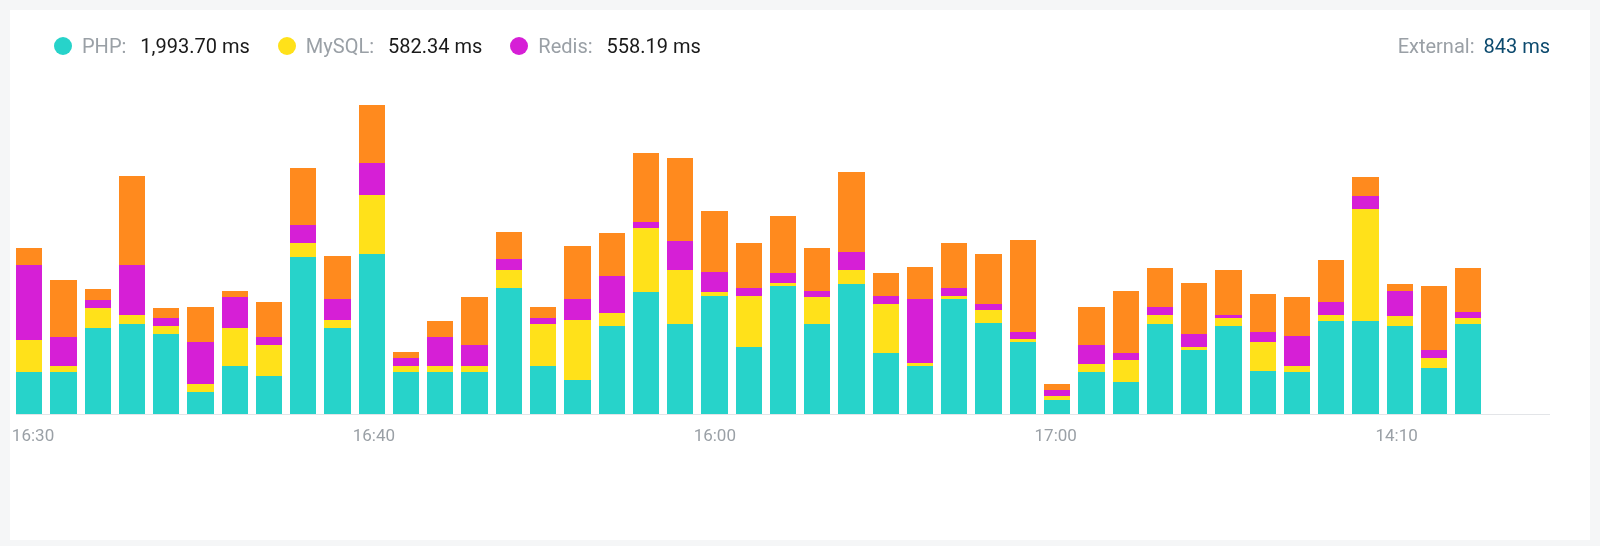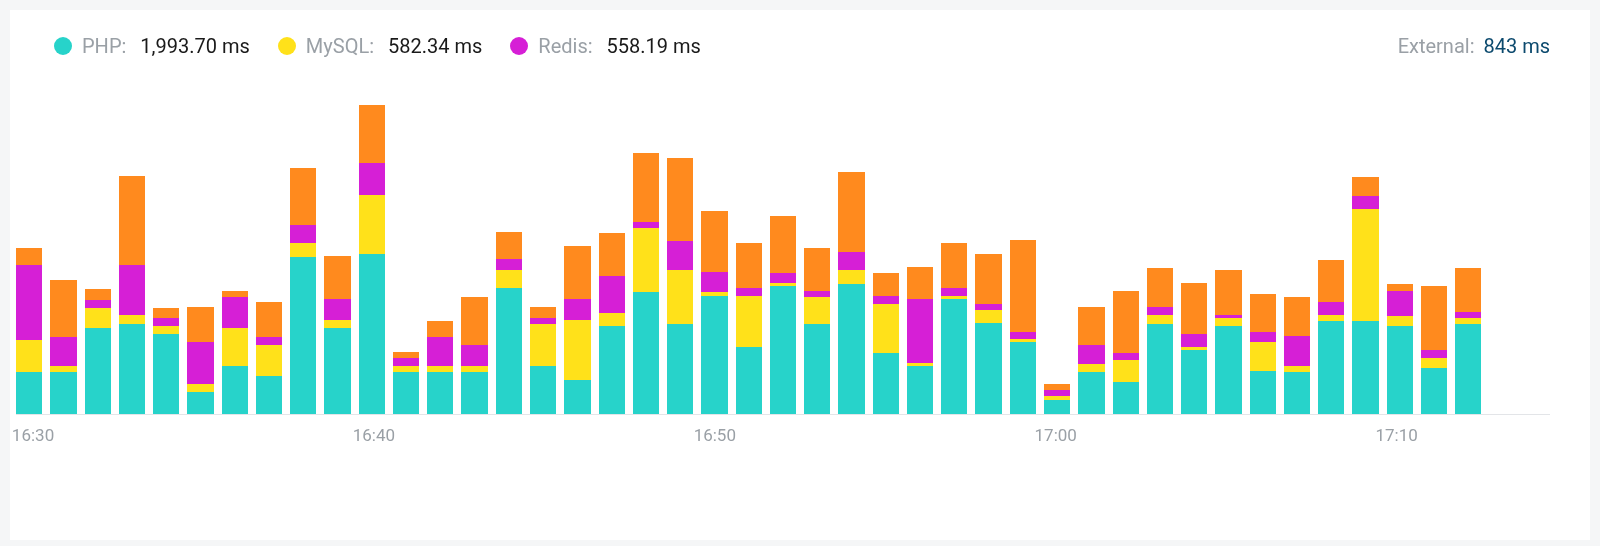--- a/index.html
+++ b/index.html
@@ -386,19 +386,19 @@
         <div class="bar">
           <div class="seg" style="height: 0px; background: rgb(39, 211, 202);"></div>
           <div class="seg" style="height: 0px; background: rgb(255, 225, 26);"></div>
           <div class="seg" style="height: 0px; background: rgb(214, 31, 214);"></div>
           <div class="seg" style="height: 0px; background: rgb(255, 138, 30);"></div>
         </div>
       </div>
     <div class="xaxis" id="xaxis">
         <div class="xtick" style="left: 1.11111%;">16:30</div>
         <div class="xtick" style="left: 23.3333%;">16:40</div>
-        <div class="xtick" style="left: 45.5556%;">16:50</div>
+        <div class="xtick" style="left: 45.5556%;">16:00</div>
         <div class="xtick" style="left: 67.7778%;">17:00</div>
-        <div class="xtick" style="left: 90%;">17:10</div>
+        <div class="xtick" style="left: 90%;">14:10</div>
       </div>
   </div>
 
 </div>
 
 </body></html>

